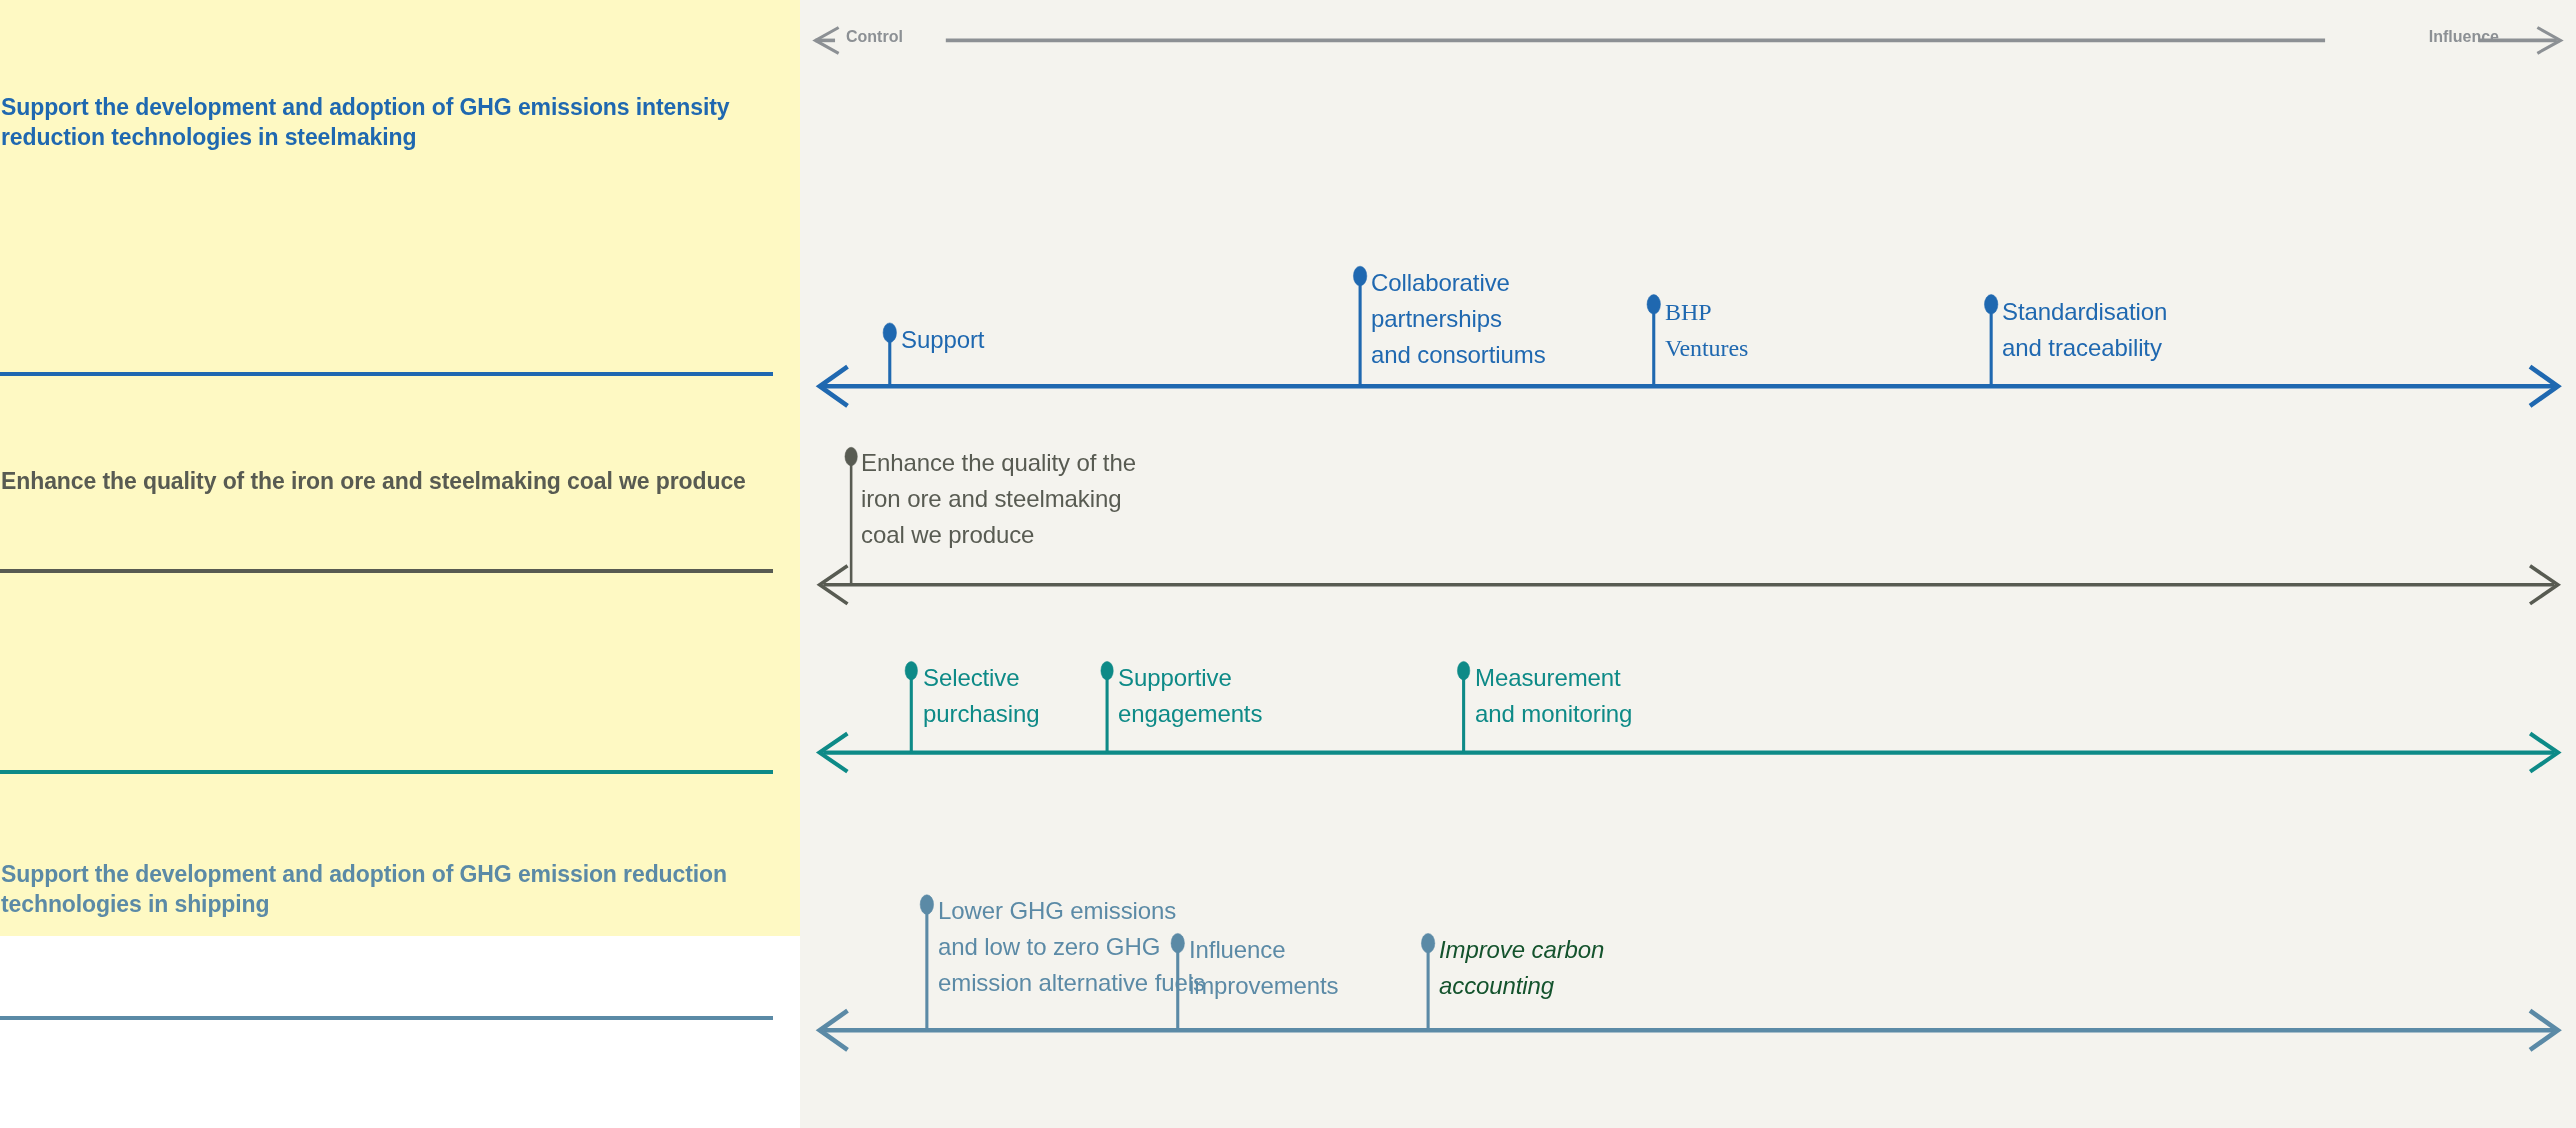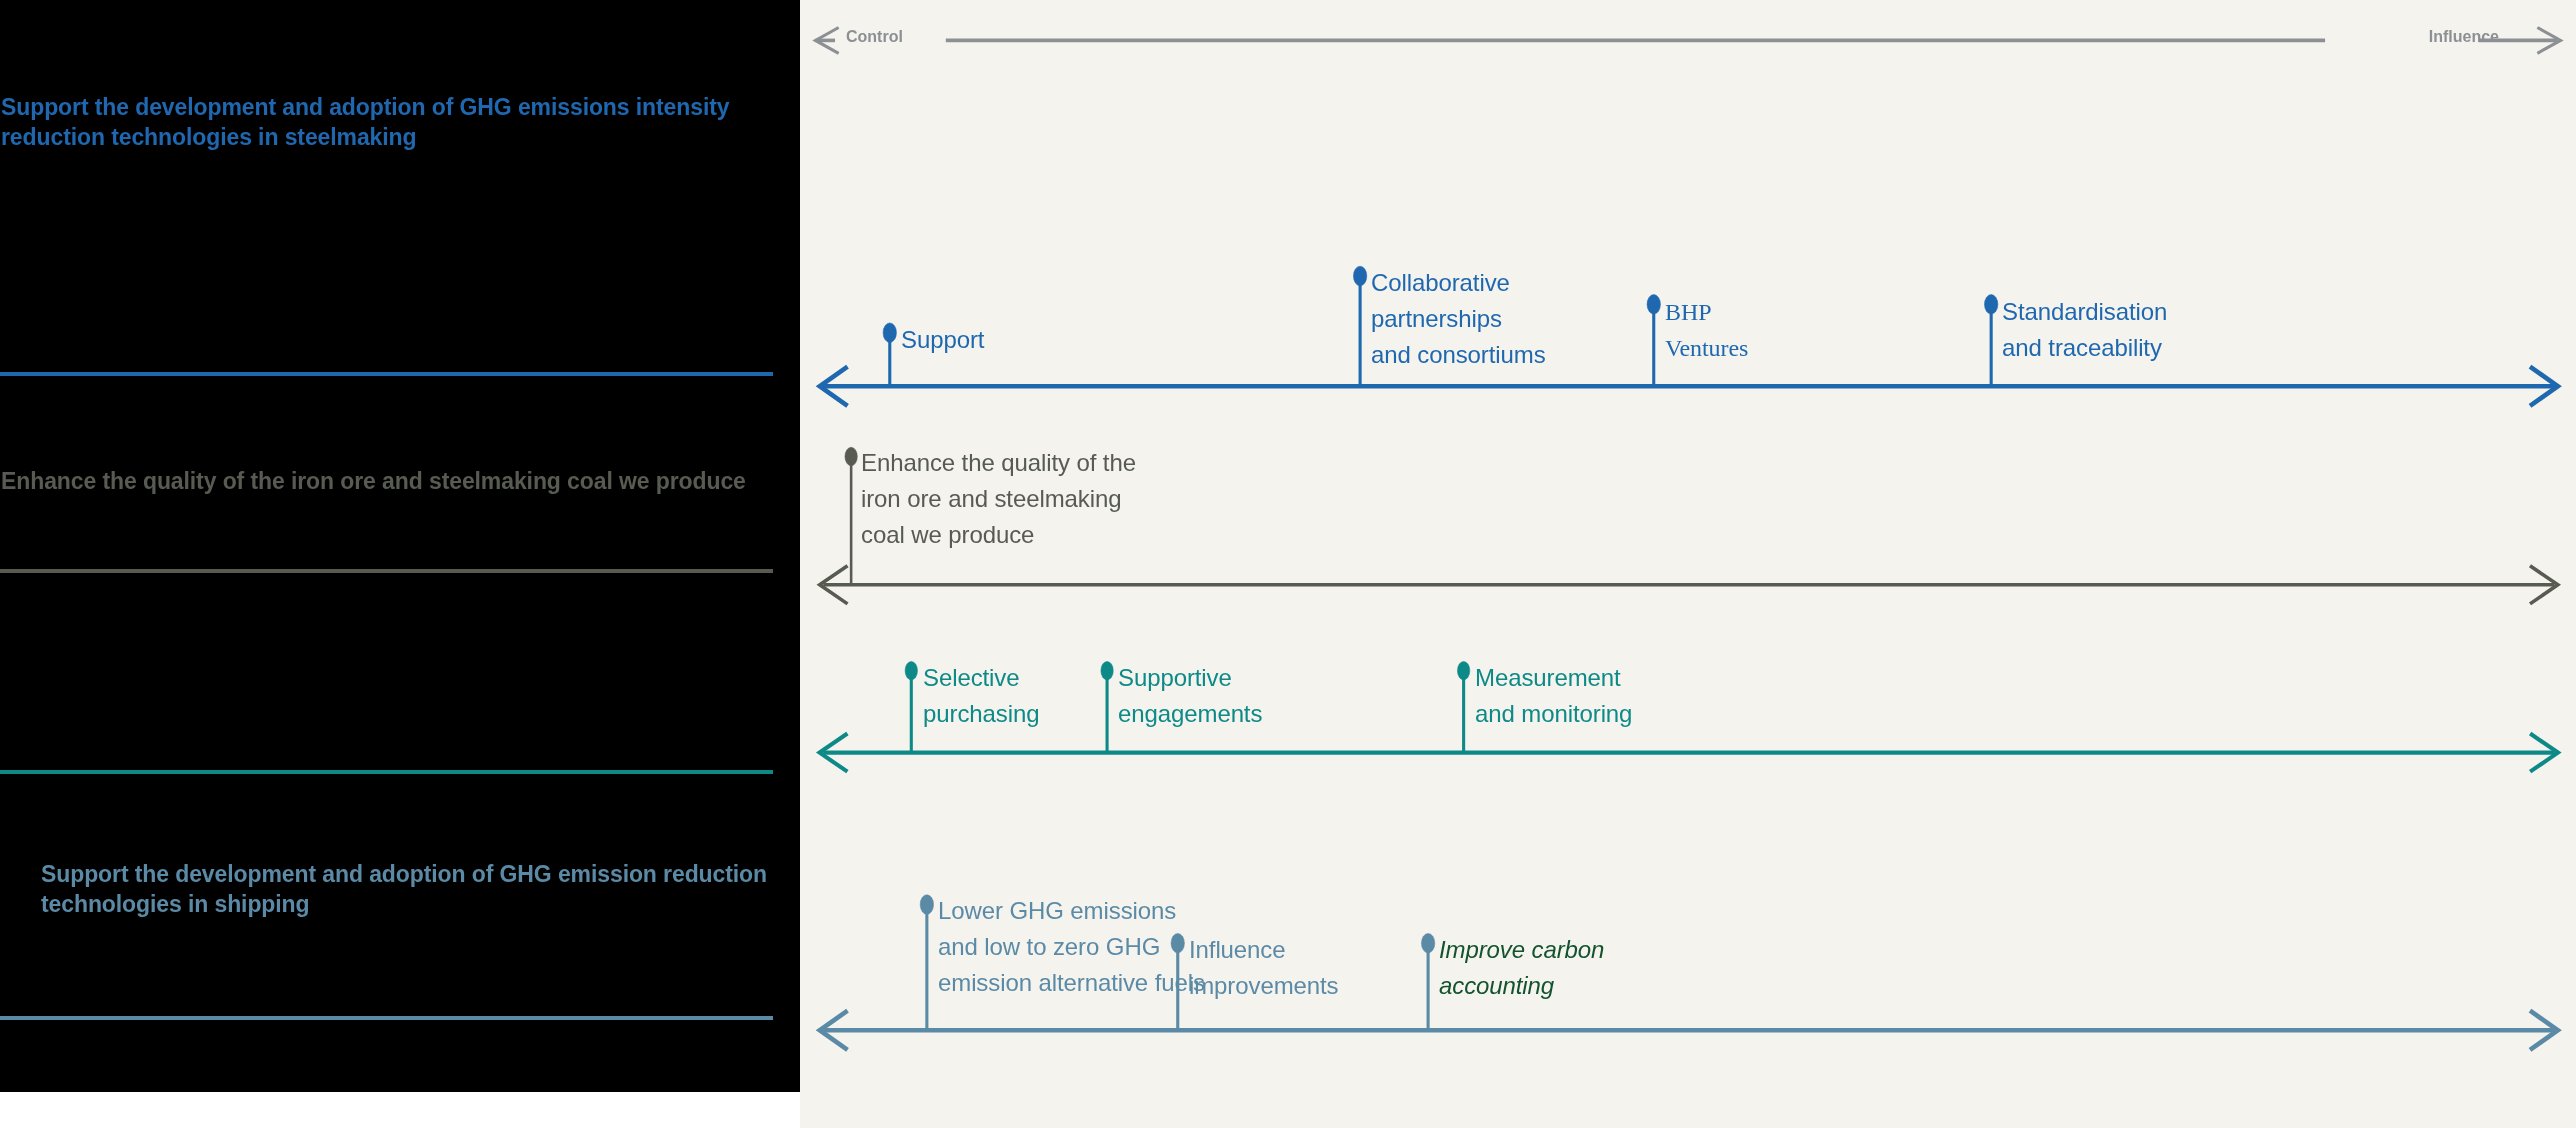--- a/index.html
+++ b/index.html
@@ -5,21 +5,21 @@
   html,body{margin:0;padding:0;}
   body{
     width:2576px;height:1128px;
     background:#ffffff;
     font-family:"Liberation Sans", sans-serif;
     overflow:hidden;
   }
   #root{position:relative;width:2576px;height:1128px;}
 
   
-  #left-col{position:absolute;left:0;top:0;width:800px;height:1092px;background:#000000;}
+  #left-col{position:absolute;left:0;top:0;width:800px;height:936px;background:#fef9c3;}
   .goal{position:absolute;left:0;width:773px;}
   .goal-text{
     font-weight:bold;
     font-size:23px;
     line-height:30px;
     letter-spacing:-0.1px;
     padding-left:1px;
   }
   .goal-rule{position:absolute;left:0;width:773px;height:3.6px;}
 
@@ -66,21 +66,21 @@
     <div class="goal-rule" style="top:372px;background:#1f68b0;"></div>
 
     <div class="goal" style="top:466px;">
       <div class="goal-text" style="color:#585b52;">Enhance the quality of the iron ore
 and steelmaking coal we produce</div>
     </div>
     <div class="goal-rule" style="top:569px;background:#585b52;"></div>
 
     <div class="goal-rule" style="top:770px;background:#0d8a87;"></div>
 
-    <div class="goal" style="top:859px;padding-left:40px;">
+    <div class="goal" style="top:859px;">
       <div class="goal-text" style="color:#5b8aa6;">Support the development and adoption
 of GHG emission reduction
 technologies in shipping</div>
     </div>
     <div class="goal-rule" style="top:1016px;background:#5b8aa6;"></div>
 
   </div>
 
   <div id="right-panel">
 

